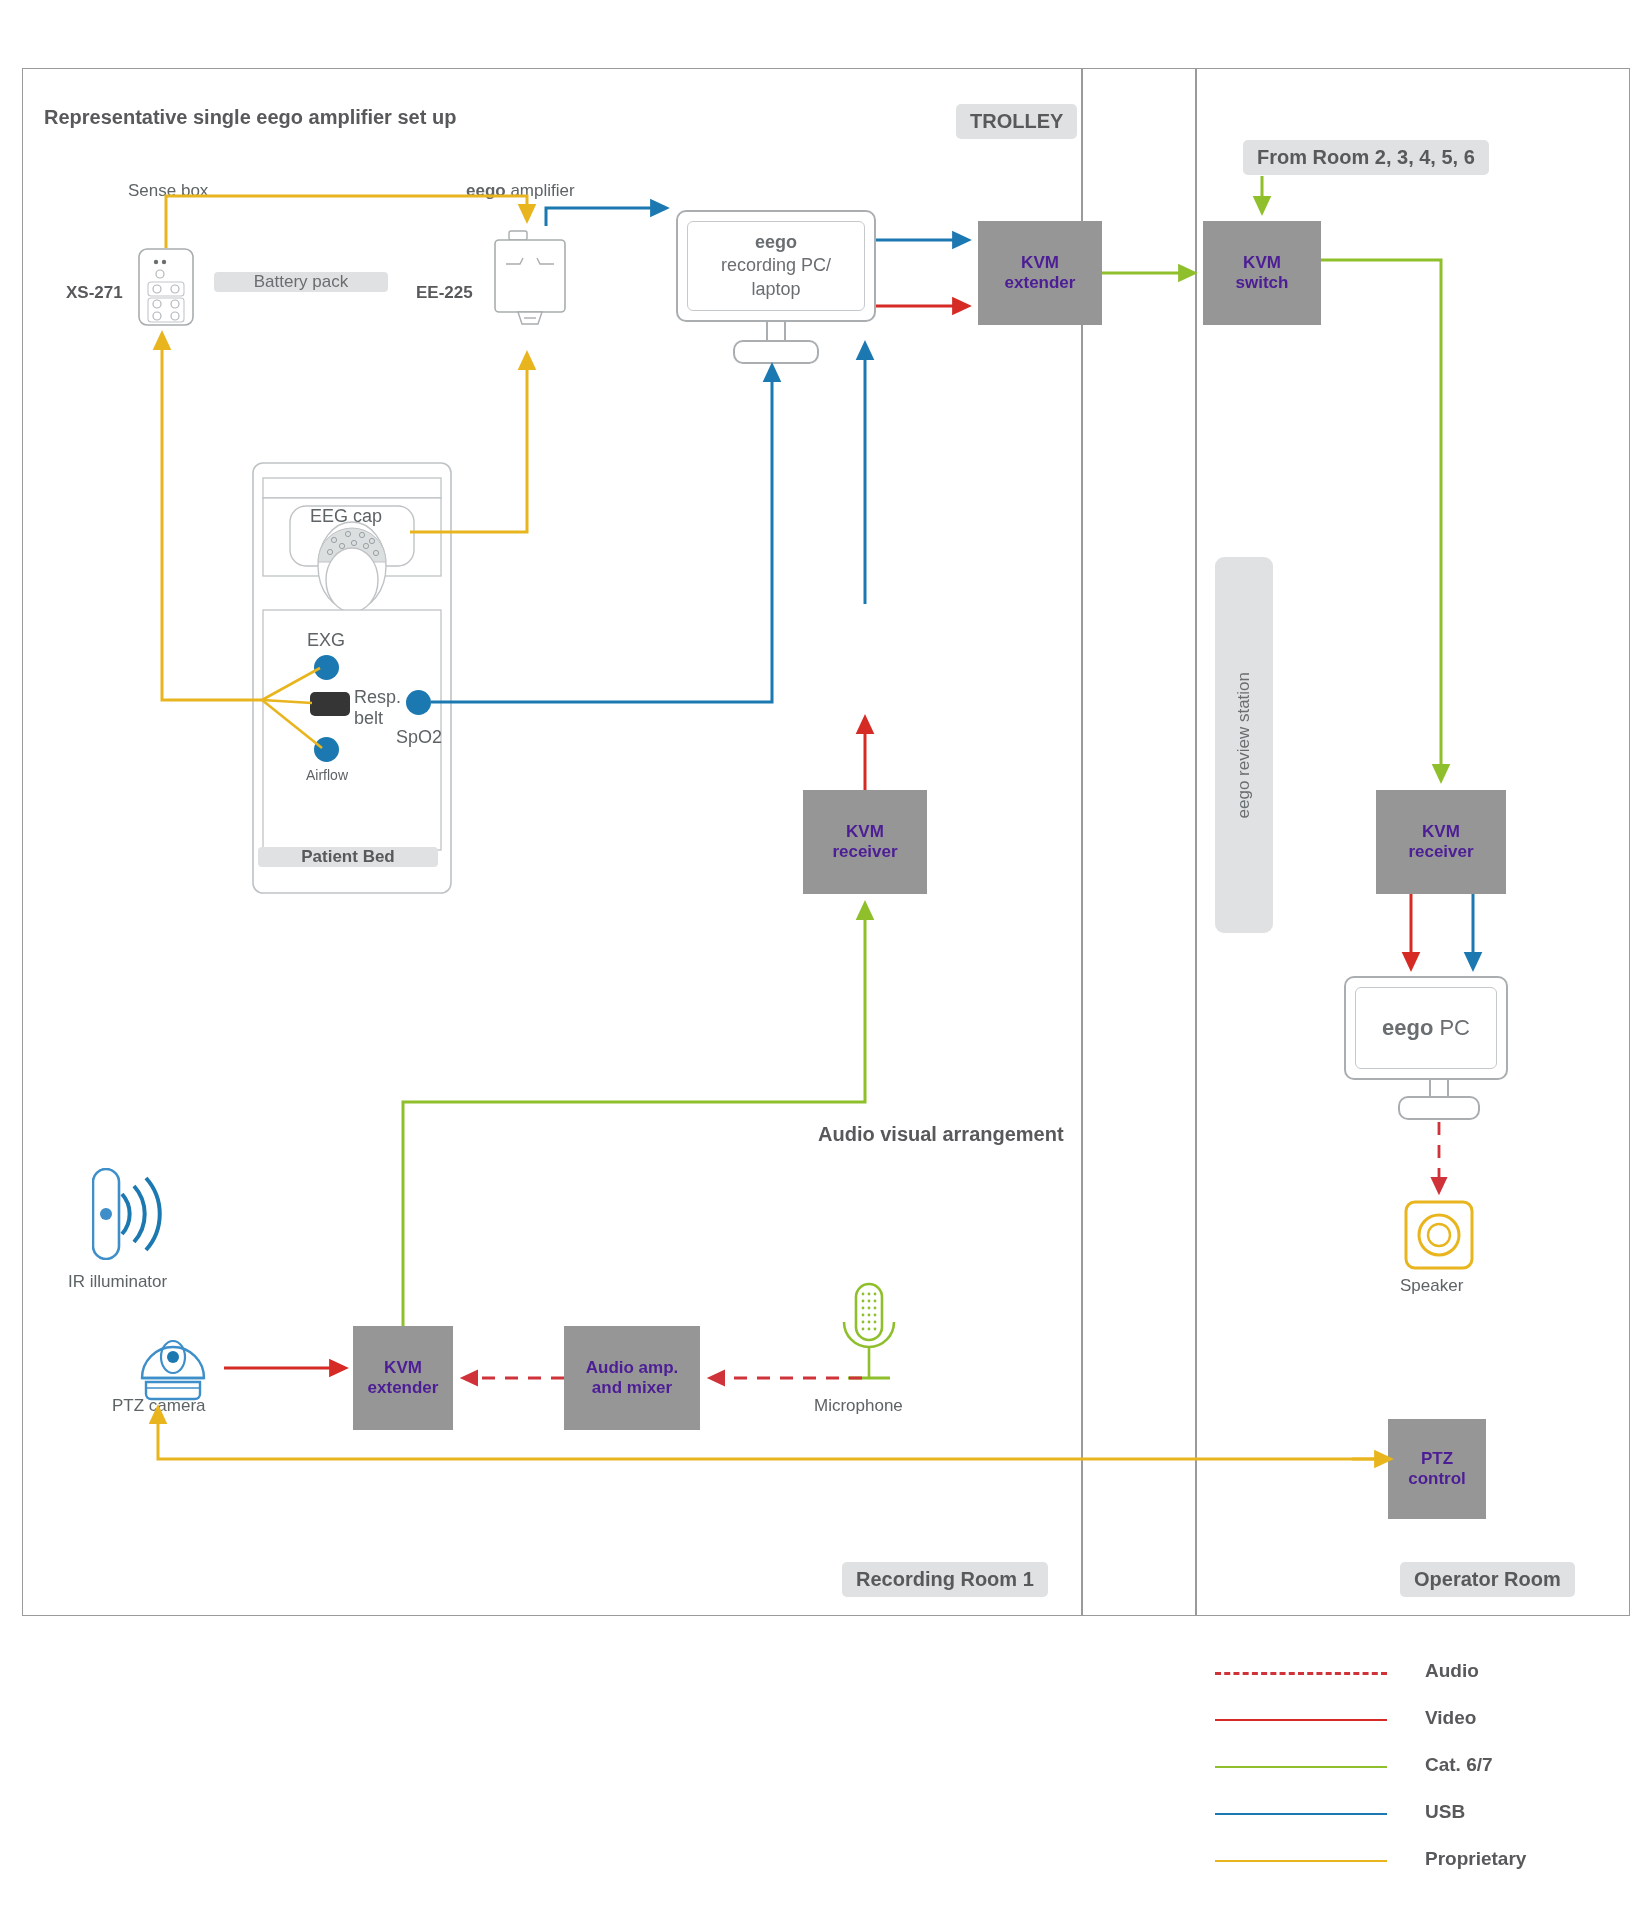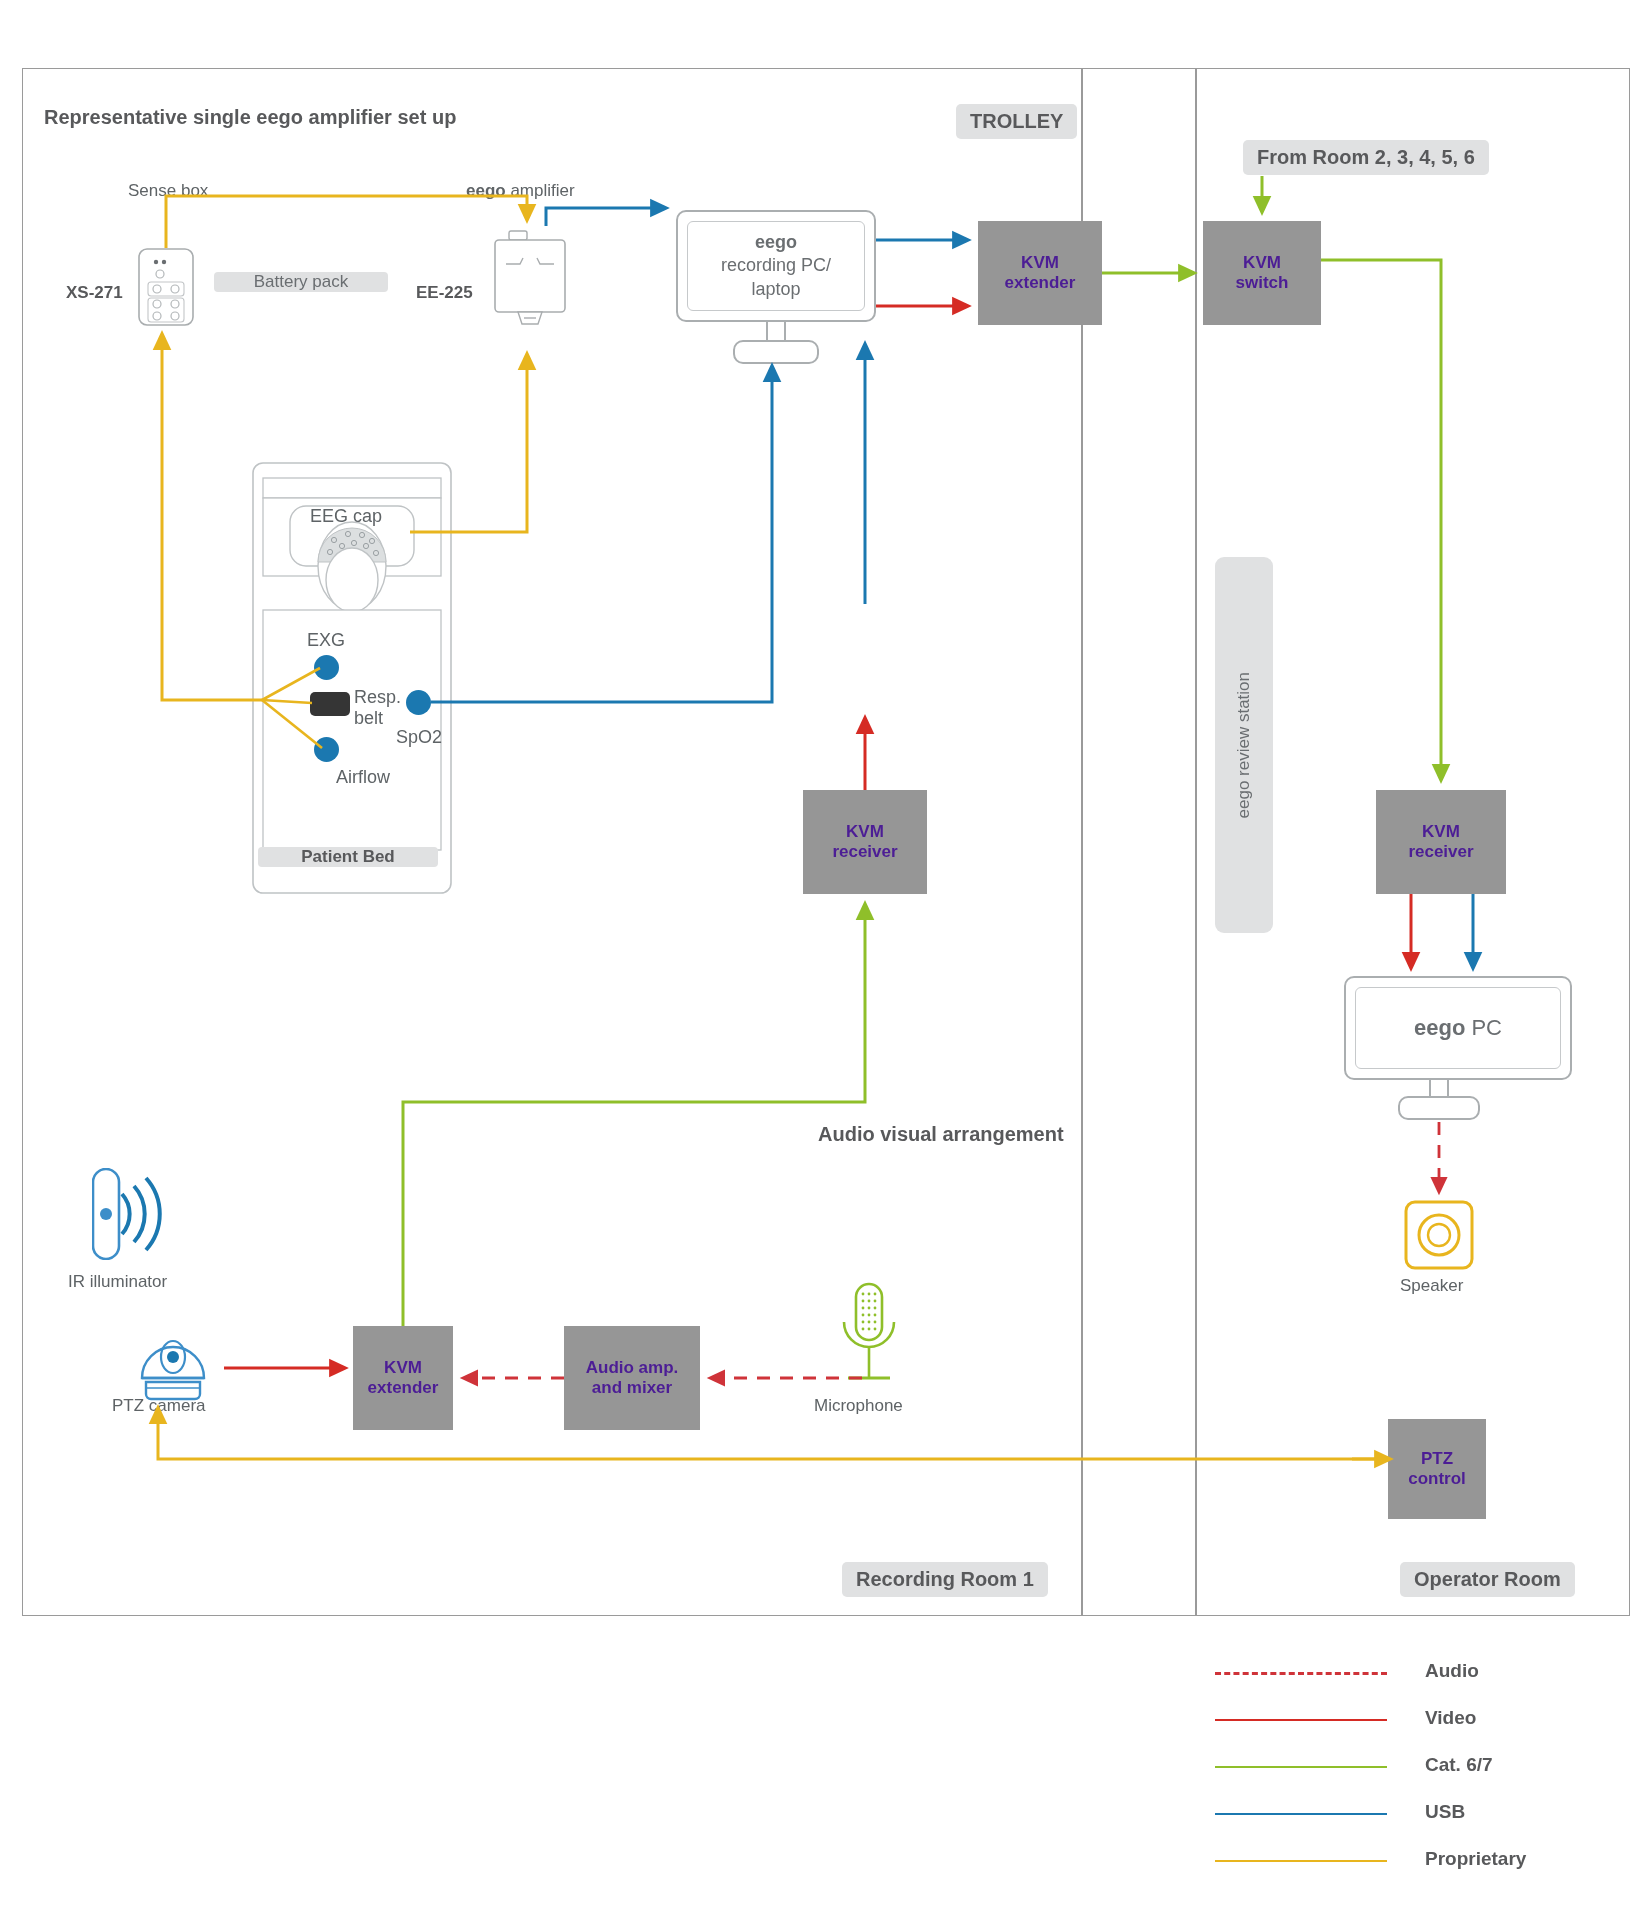--- a/index.html
+++ b/index.html
@@ -248,21 +248,21 @@
       <ellipse cx="100" cy="118" rx="26" ry="32" fill="#ffffff" stroke="#bfc3c5" stroke-width="1.4"></ellipse>
 
       <rect x="11" y="148" width="178" height="240" fill="#ffffff" stroke="#bfc3c5" stroke-width="1.3"></rect>
     </svg>
   </div>
 
   <div class="lbl" style="left:310px; top:506px; font-size:18px;">EEG cap</div>
   <div class="lbl" style="left:307px; top:630px; font-size:18px;">EXG</div>
   <div class="lbl" style="left:354px; top:687px; font-size:18px; line-height:1.15;">Resp.<br>belt</div>
   <div class="lbl" style="left:396px; top:727px; font-size:18px;">SpO2</div>
-  <div class="lbl" style="left:306px; top:767px; font-size:18px;margin-left:30px;">Airflow</div>
+  <div class="lbl" style="left:306px; top:767px; font-size:14px;">Airflow</div>
 
   <div class="chip-lite" style="left:258px; top:847px; width:180px; text-align:center; font-weight:bold; color:#58595b;">Patient Bed</div>
 
   <div class="abs" style="left:314px; top:655px; width:25px; height:25px; border-radius:50%; background:#1b78b0;"></div>
   <div class="abs" style="left:310px; top:692px; width:40px; height:24px; border-radius:5px; background:#353535;"></div>
   <div class="abs" style="left:406px; top:690px; width:25px; height:25px; border-radius:50%; background:#1b78b0;"></div>
   <div class="abs" style="left:314px; top:737px; width:25px; height:25px; border-radius:50%; background:#1b78b0;"></div>
 
 
   <div class="gbox" style="left:803px; top:790px; width:124px; height:104px;">KVM<br>receiver</div>
@@ -272,21 +272,21 @@
   <div class="gbox" style="left:1203px; top:221px; width:118px; height:104px;">KVM<br>switch</div>
 
   <div class="gbox" style="left:1376px; top:790px; width:130px; height:104px;">KVM<br>receiver</div>
 
   <div class="gbox" style="left:353px; top:1326px; width:100px; height:104px;">KVM<br>extender</div>
 
   <div class="gbox" style="left:564px; top:1326px; width:136px; height:104px;">Audio amp.<br>and mixer</div>
 
   <div class="gbox" style="left:1388px; top:1419px; width:98px; height:100px;">PTZ<br>control</div>
 
-  <div class="monitor" style="left:1344px; top:976px; width:228px; height:104px;">
+  <div class="monitor" style="left:1344px; top:976px; width:164px; height:104px;">
     <div class="monitor-screen">
       <div style="font-size:22px;">
         <b>eego</b><span> PC</span>
       </div>
     </div>
   </div>
   <div class="stand-neck" style="left:1429px; top:1080px; width:20px; height:16px;"></div>
   <div class="stand-foot" style="left:1398px; top:1096px; width:82px; height:24px;"></div>
 
   <div class="abs" style="left:1404px; top:1200px;">

